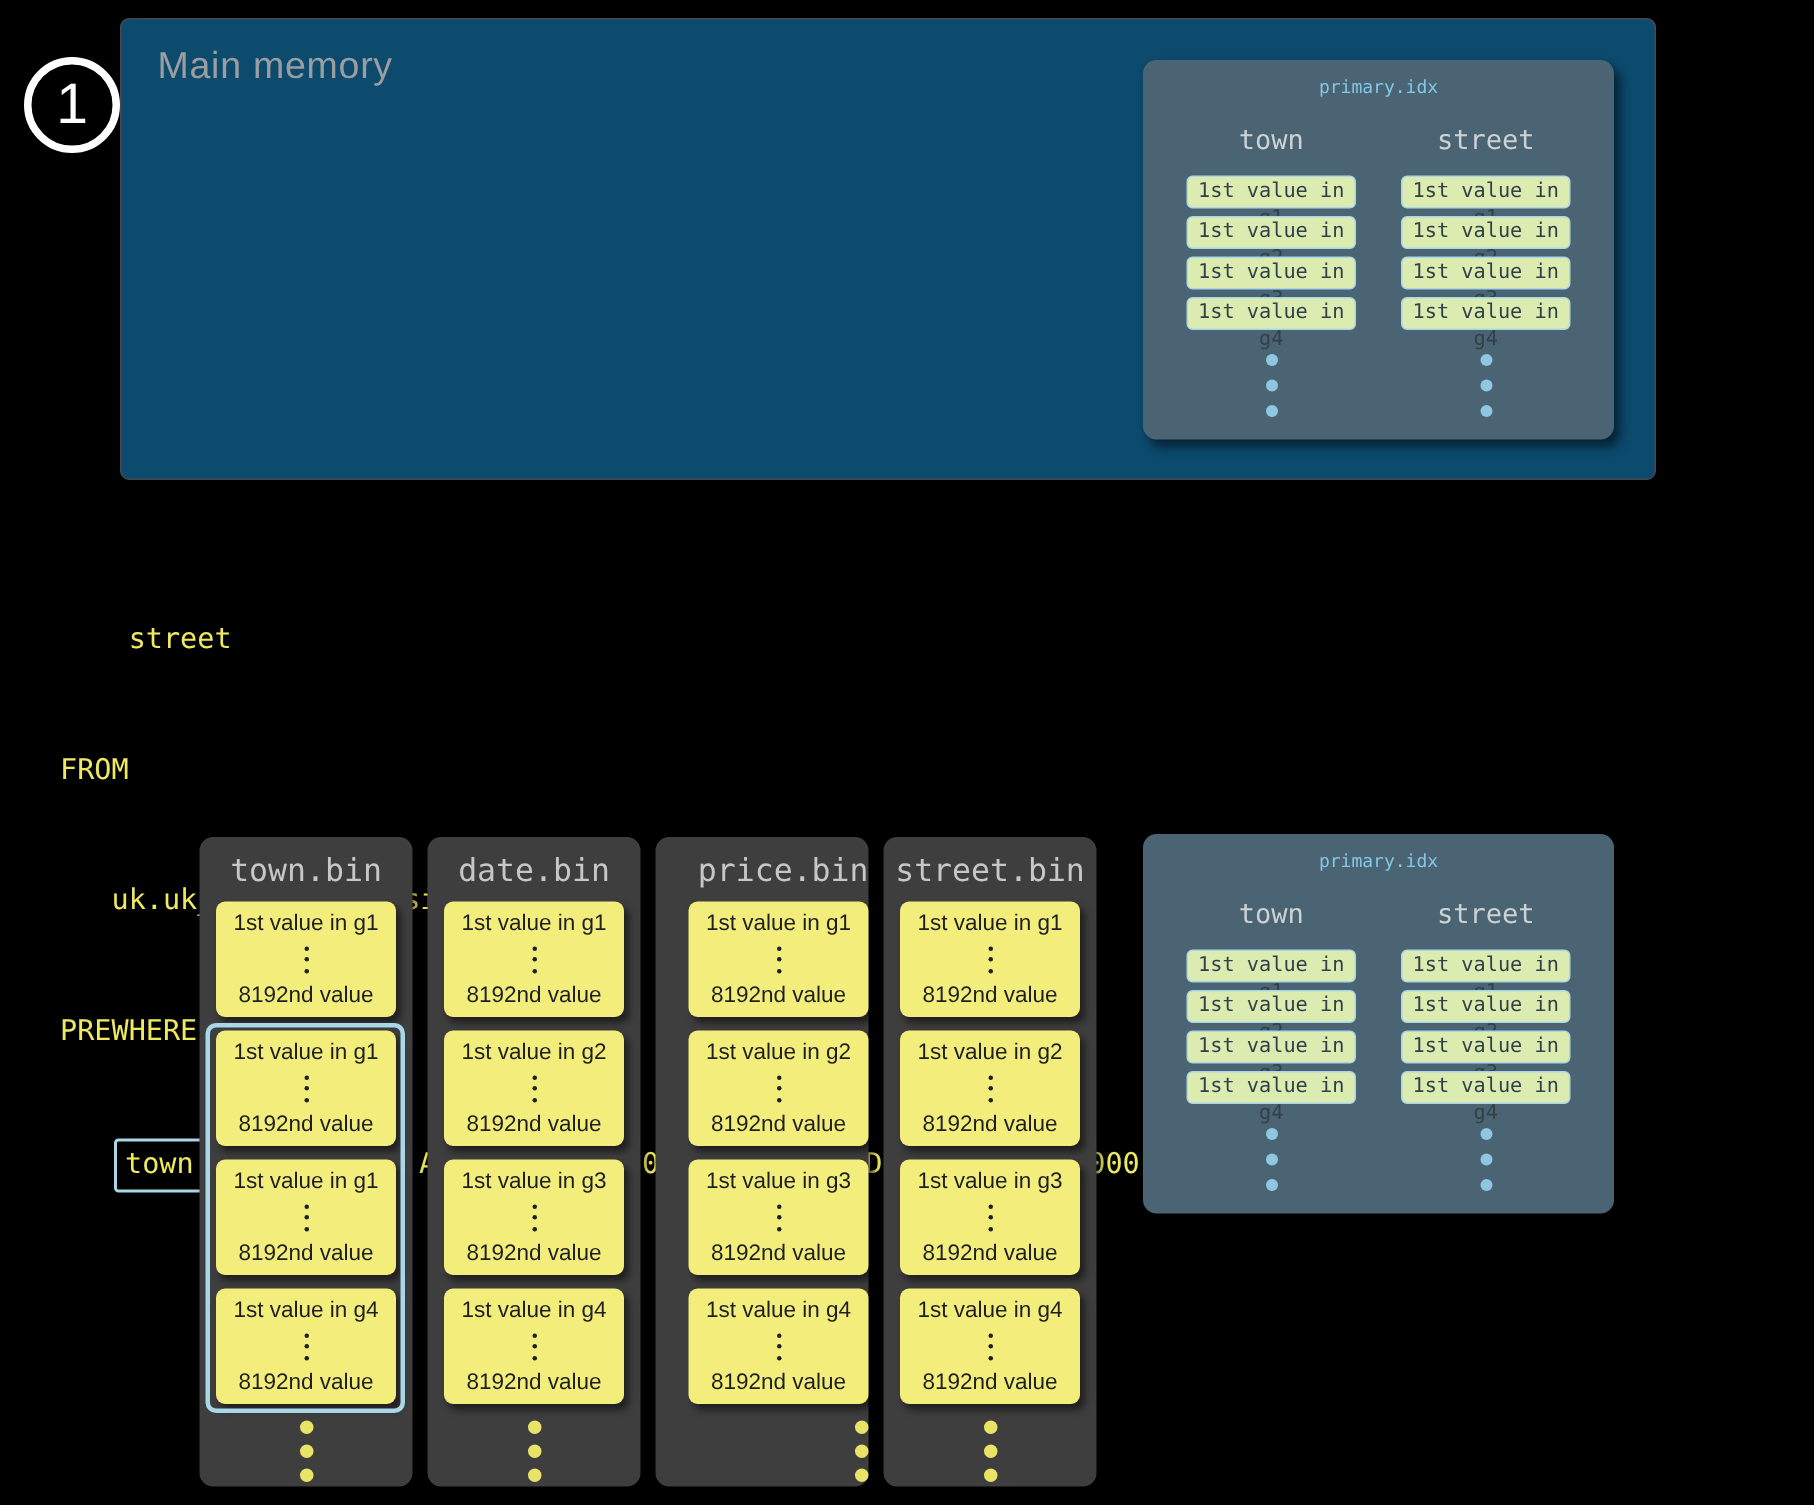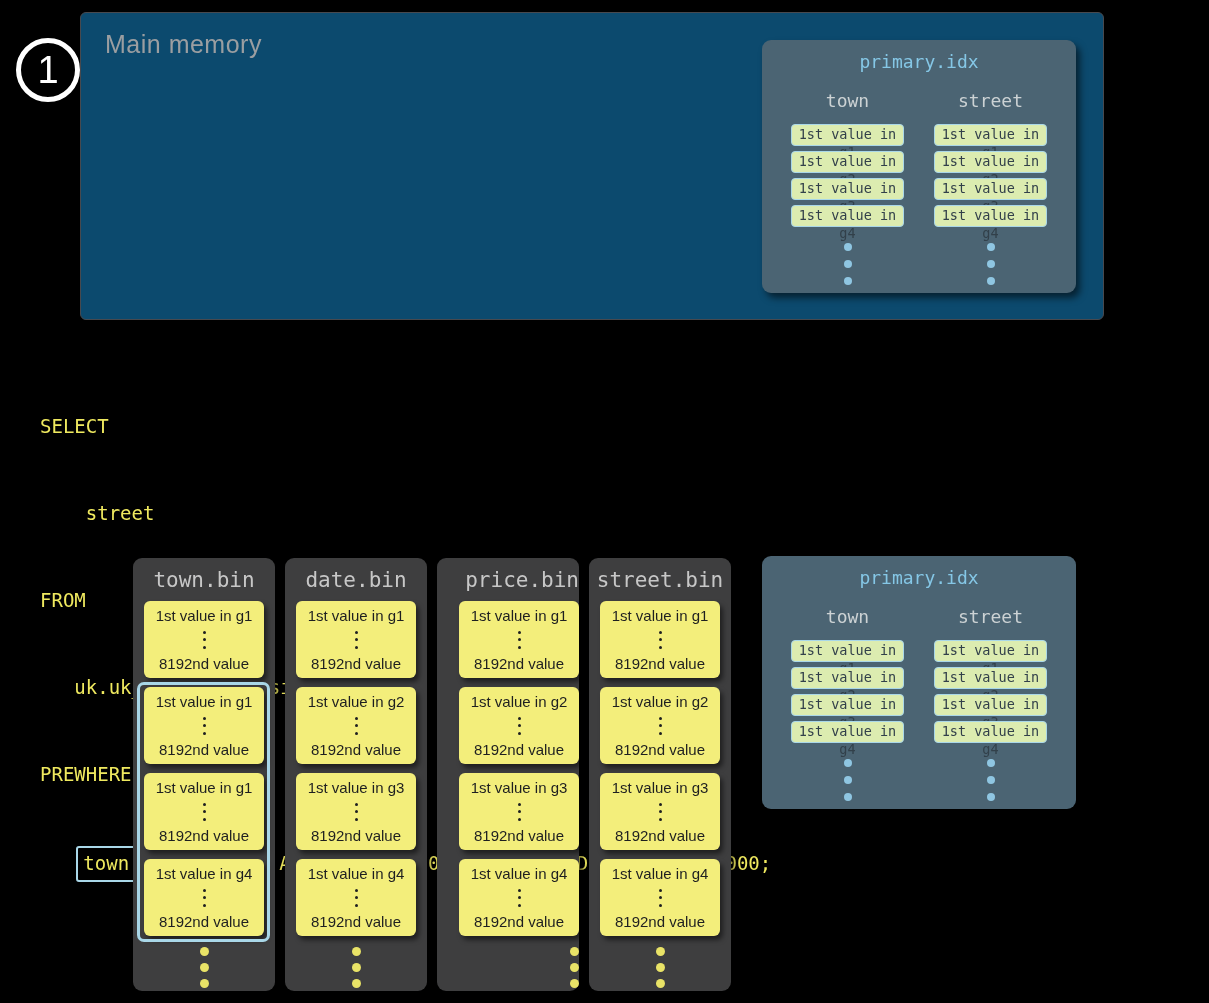--- a/index.html
+++ b/index.html
@@ -28,21 +28,21 @@
     font-size:25px; color:#9b9ea1; letter-spacing:0.5px;
   }
 
   
   .idx-panel {
     position:absolute; width:314px; height:253px;
     background:#4b6473; border-radius:9px;
     box-shadow:4px 5px 7px rgba(0,0,0,0.55);
     display:flex; flex-direction:column; align-items:center;
   }
-  .idx-title { margin-top:11px; font-size:18px; color:#85c7e6; }
+  .idx-title { margin-top:11px; font-size:12px; color:#85c7e6; }
   .idx-cols { display:flex; width:100%; padding:0 14px; margin-top:18px; }
   .idx-col { flex:1; display:flex; flex-direction:column; align-items:center; }
   .idx-col-header { font-size:18px; color:#ccd2d4; margin-bottom:13px; }
   .idx-entry {
     width:113px; height:22px; margin-bottom:5px;
     background:#dcecb0; border:1.5px solid #a9d7e8; border-radius:4px;
     font-size:13.5px; color:#32404a; text-align:center; line-height:18px;
   }
   .idx-dots { display:flex; flex-direction:column; align-items:center; gap:9px; margin-top:11px; }
   .idx-dots i { width:8px; height:8px; border-radius:50%; background:#8fc6e2; }
@@ -119,21 +119,20 @@
       <div class="idx-dots">
           <i></i>
           <i></i>
           <i></i>
         </div>
     </div>
   </div>
 </div>
 
 <div class="sql">
-  <div class="sql-line">SELECT</div>
   <div class="sql-line">    street</div>
   <div class="sql-line">FROM</div>
   <div class="sql-line">   uk.uk_price_paid_simple</div>
   <div class="sql-line">PREWHERE</div>
   <div class="sql-last">
     <span>   </span><span class="sql-highlight">town = 'LONDON'</span><span> AND date &gt; '2024-12-31' AND price &lt; 10_000;</span>
   </div>
 </div>
 
 <div class="bin mono" style="left:133px;">

